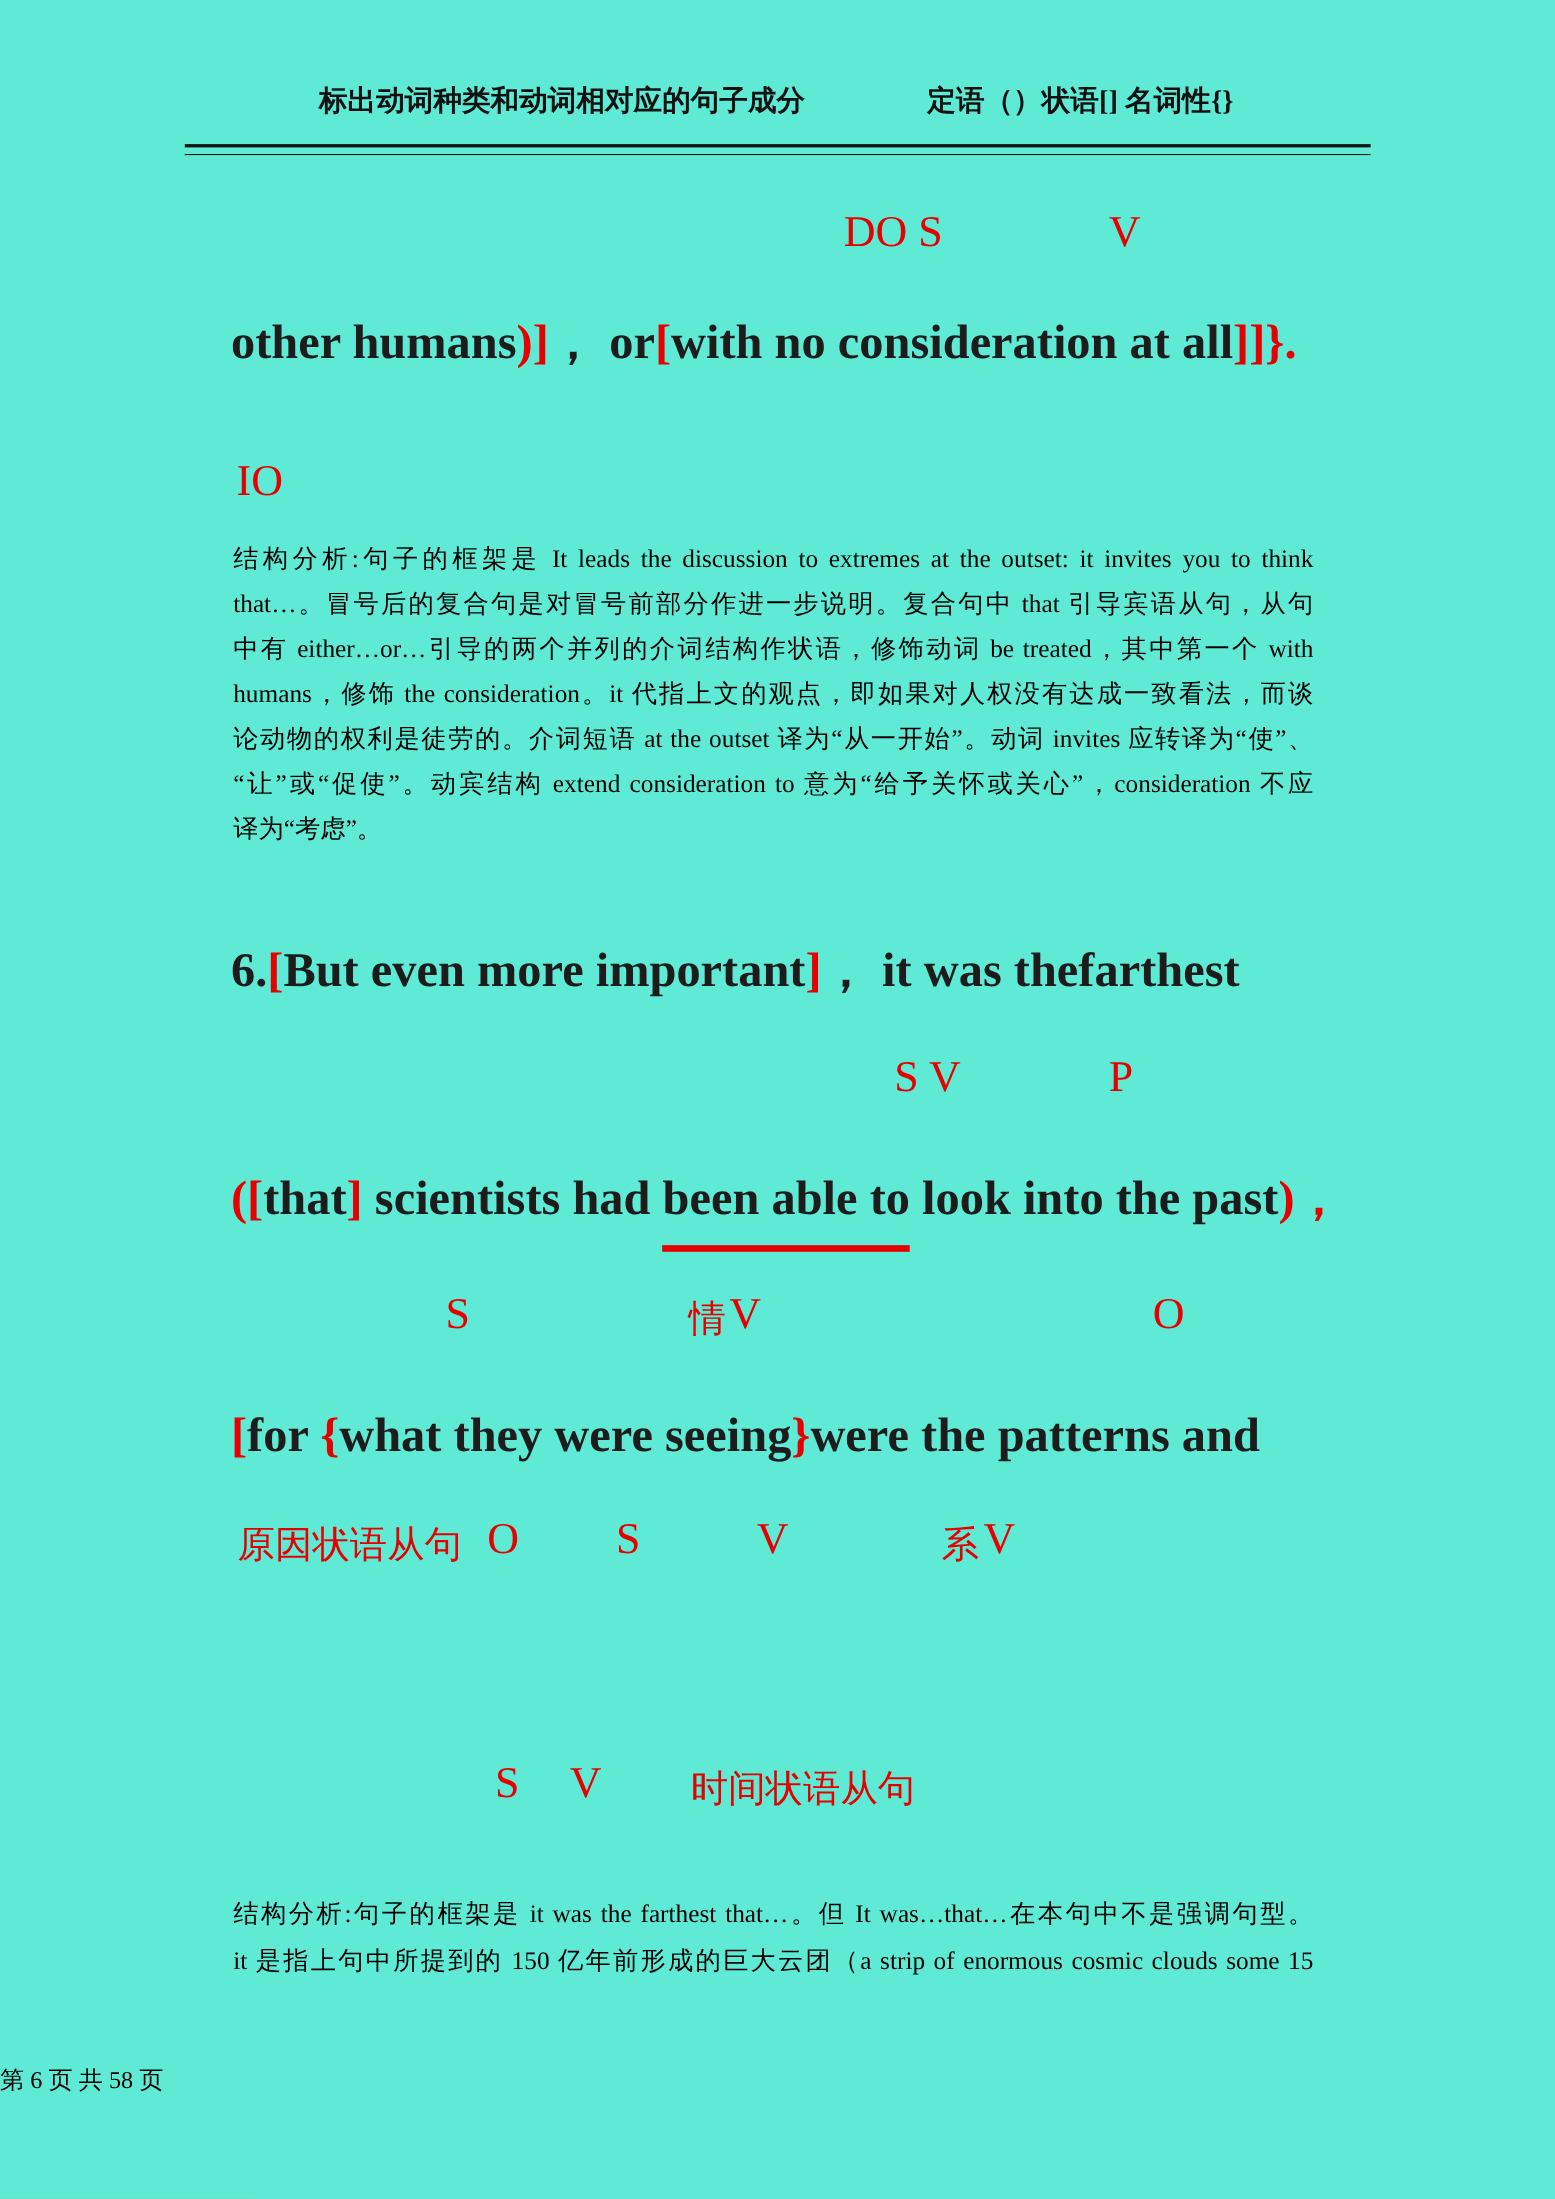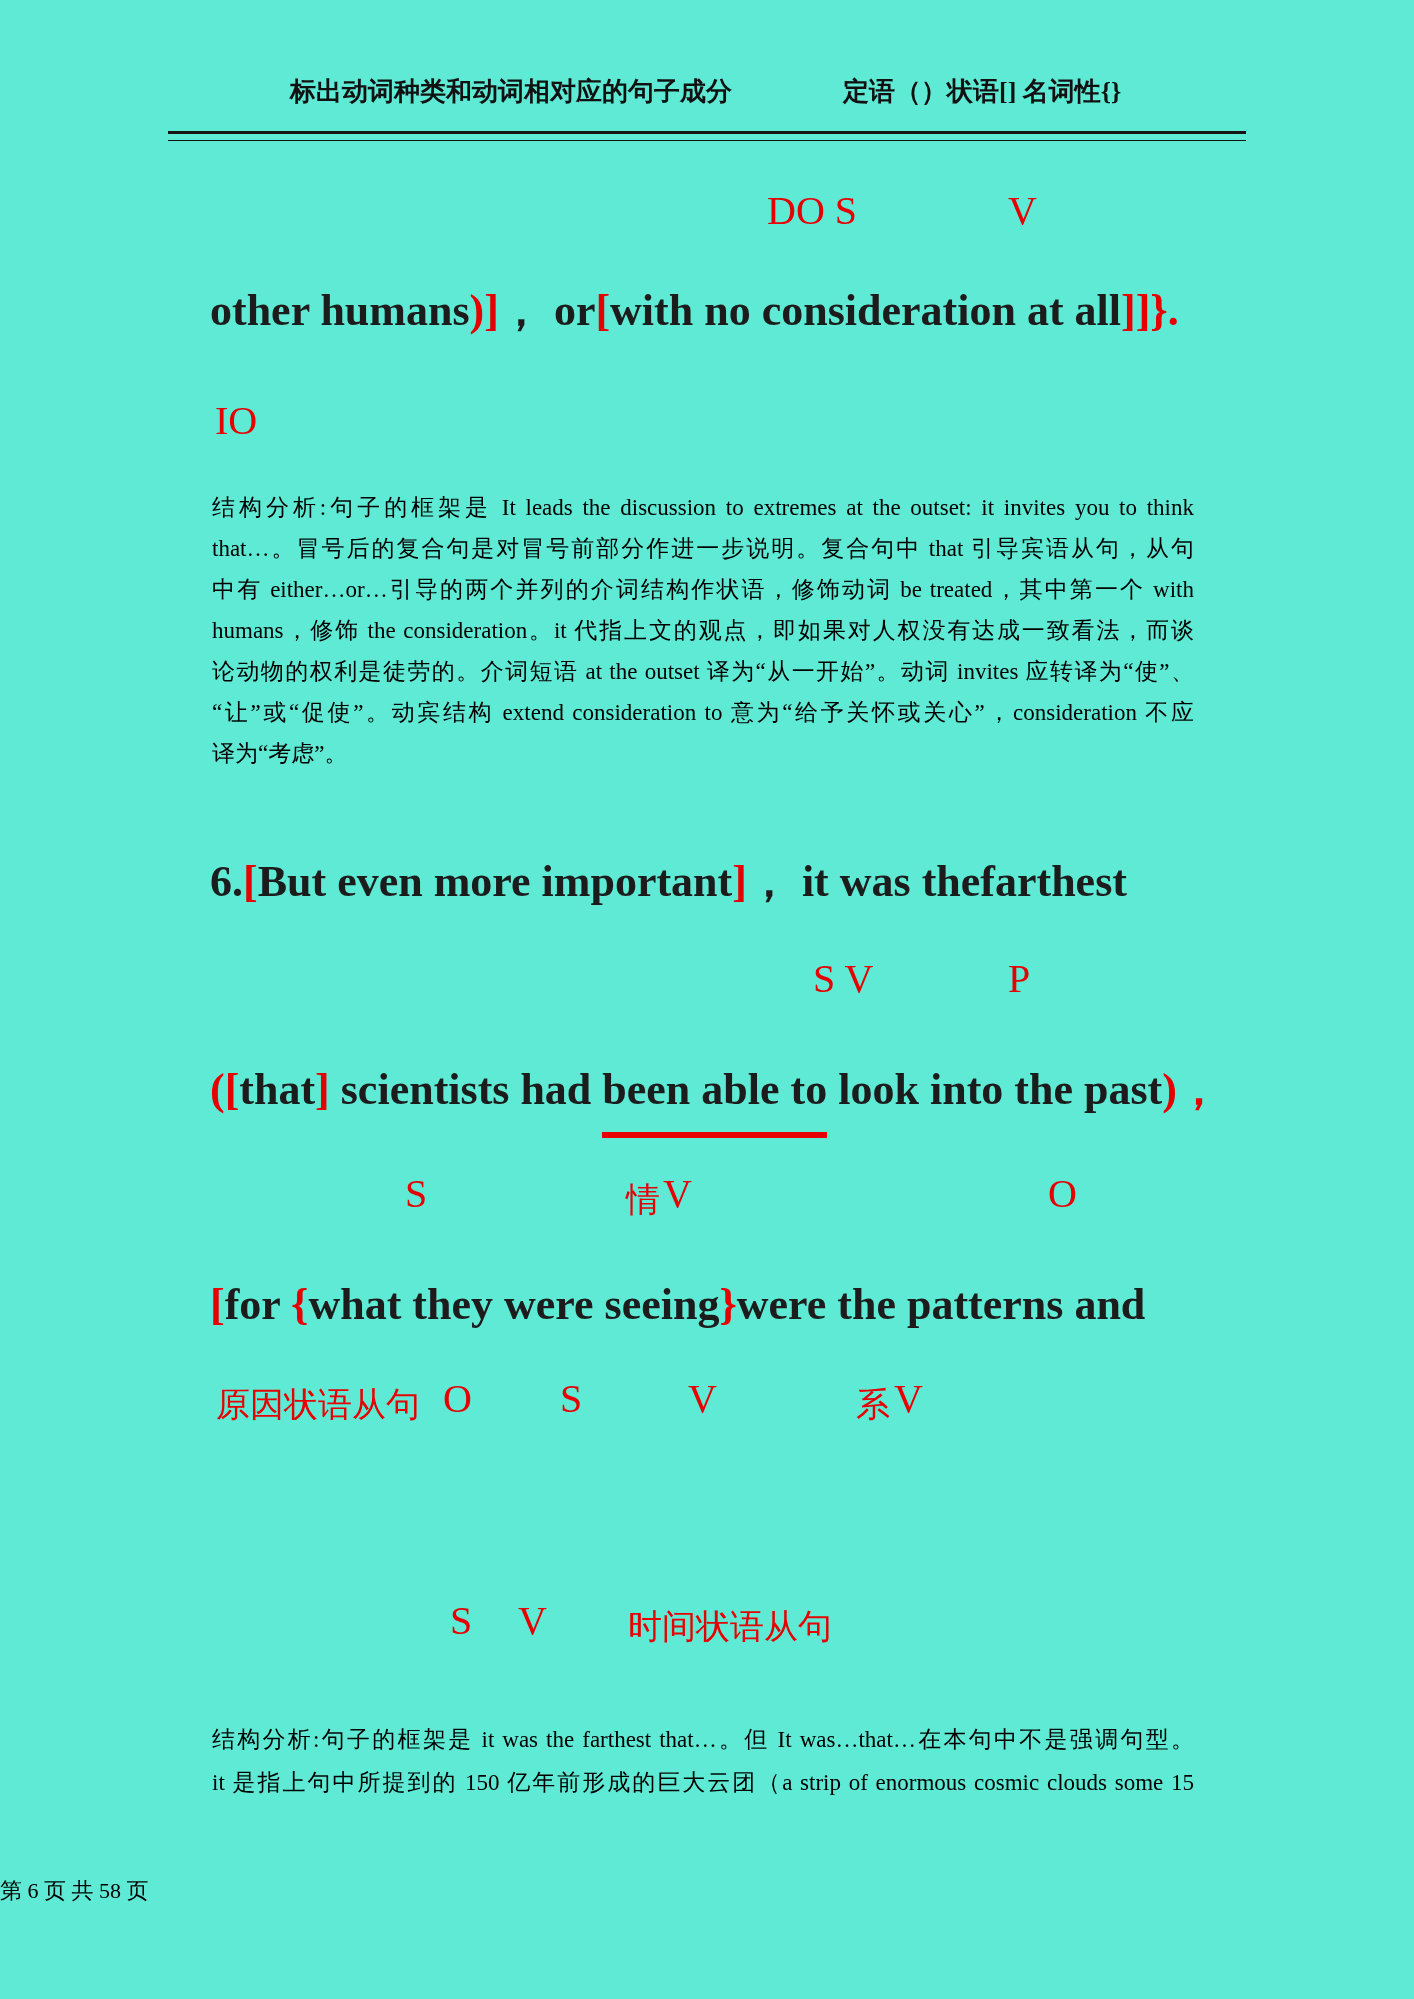--- a/index.html
+++ b/index.html
@@ -58,21 +58,21 @@
   <div class="rule"></div>
 
   <div class="ann" id="ann-do-s-v">
       <span class="label" style="left: 767px;">DO S</span>
       <span class="label" style="left: 1008px;">V</span>
     </div>
 
   <div class="bold" id="line-s5-tail"><span class="">other humans</span><span class="red ">)]</span><span class="">， or</span><span class="red ">[</span><span class="">with no consideration at all</span><span class="red ">]]}</span><span class="red ">.</span></div>
 
   <div class="ann" id="ann-io">
-      <span class="label" style="left: 215px;">IO</span>
+      <span class="label" style="left: 215px; margin-top: 16px;">IO</span>
     </div>
 
   <div class="para" id="para-5">
       <div class="pline">结构分析:句子的框架是 It leads the discussion to extremes at the outset: it invites you to think</div>
       <div class="pline">that…。冒号后的复合句是对冒号前部分作进一步说明。复合句中 that 引导宾语从句，从句</div>
       <div class="pline">中有 either…or…引导的两个并列的介词结构作状语，修饰动词 be treated，其中第一个 with</div>
       <div class="pline">humans，修饰 the consideration。it 代指上文的观点，即如果对人权没有达成一致看法，而谈</div>
       <div class="pline">论动物的权利是徒劳的。介词短语 at the outset 译为“从一开始”。动词 invites 应转译为“使”、</div>
       <div class="pline">“让”或“促使”。动宾结构 extend consideration to 意为“给予关怀或关心”，consideration 不应</div>
       <div class="pline last">译为“考虑”。</div>

